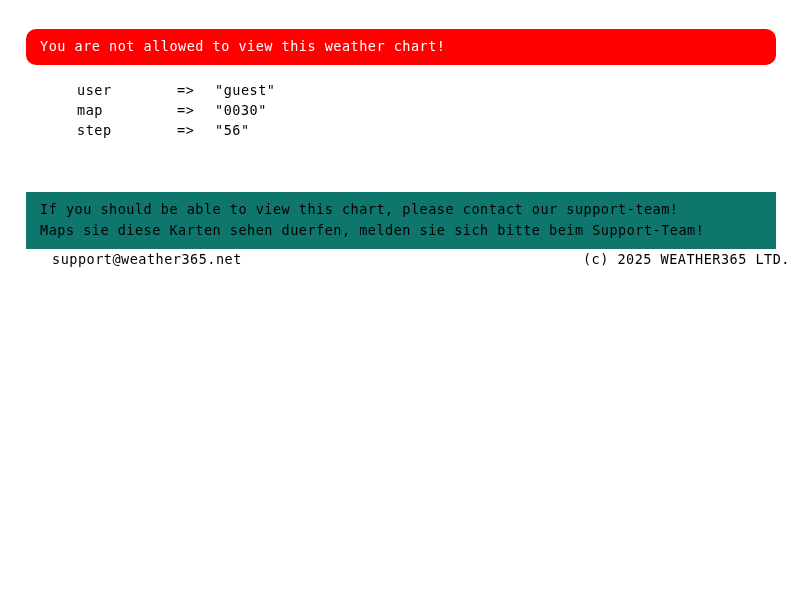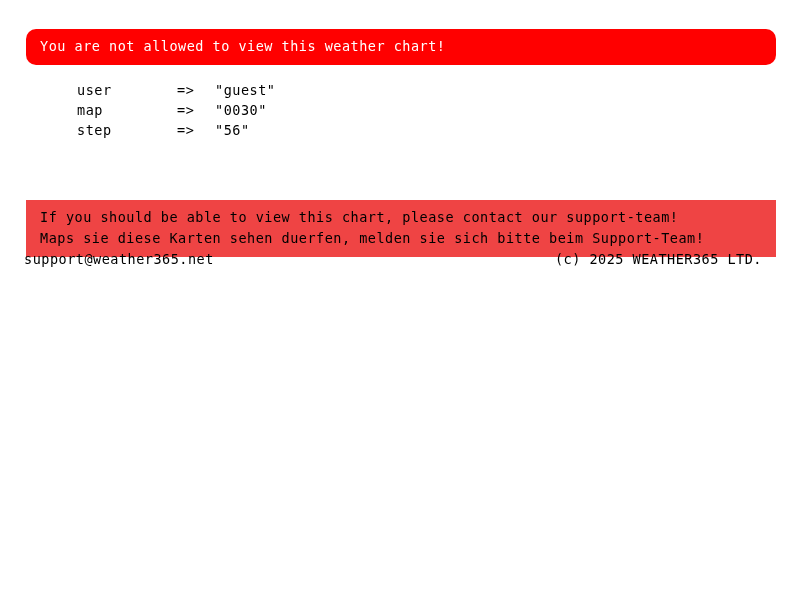--- a/index.html
+++ b/index.html
@@ -33,22 +33,22 @@
     letter-spacing: 0.5px;
     white-space: nowrap;
   }
   .banner-deny {
     top: 29px;
     background: #ff0000;
     color: #ffffff;
     border-radius: 10px;
   }
   .banner-info {
-    top: 200px;
-    background: #ef4444;
+    top: 192px;
+    background: #0f766e;
     color: #000000;
   }
   .banner-line {
     display: block;
   }
   .kv-table {
     position: absolute;
     left: 38px;
     top: 80px;
     border-collapse: collapse;
@@ -68,21 +68,21 @@
   }
   .kv-arrow {
     width: 38px;
   }
   .kv-val {
     white-space: pre;
   }
   .footer {
     position: absolute;
     top: 251px;
-    left: 24px;
+    left: 52px;
     width: 738px;
     display: flex;
     justify-content: space-between;
     font-size: 13.5px;
     letter-spacing: 0.5px;
     white-space: nowrap;
   }
   .footer-right {
     text-align: left;
   }

